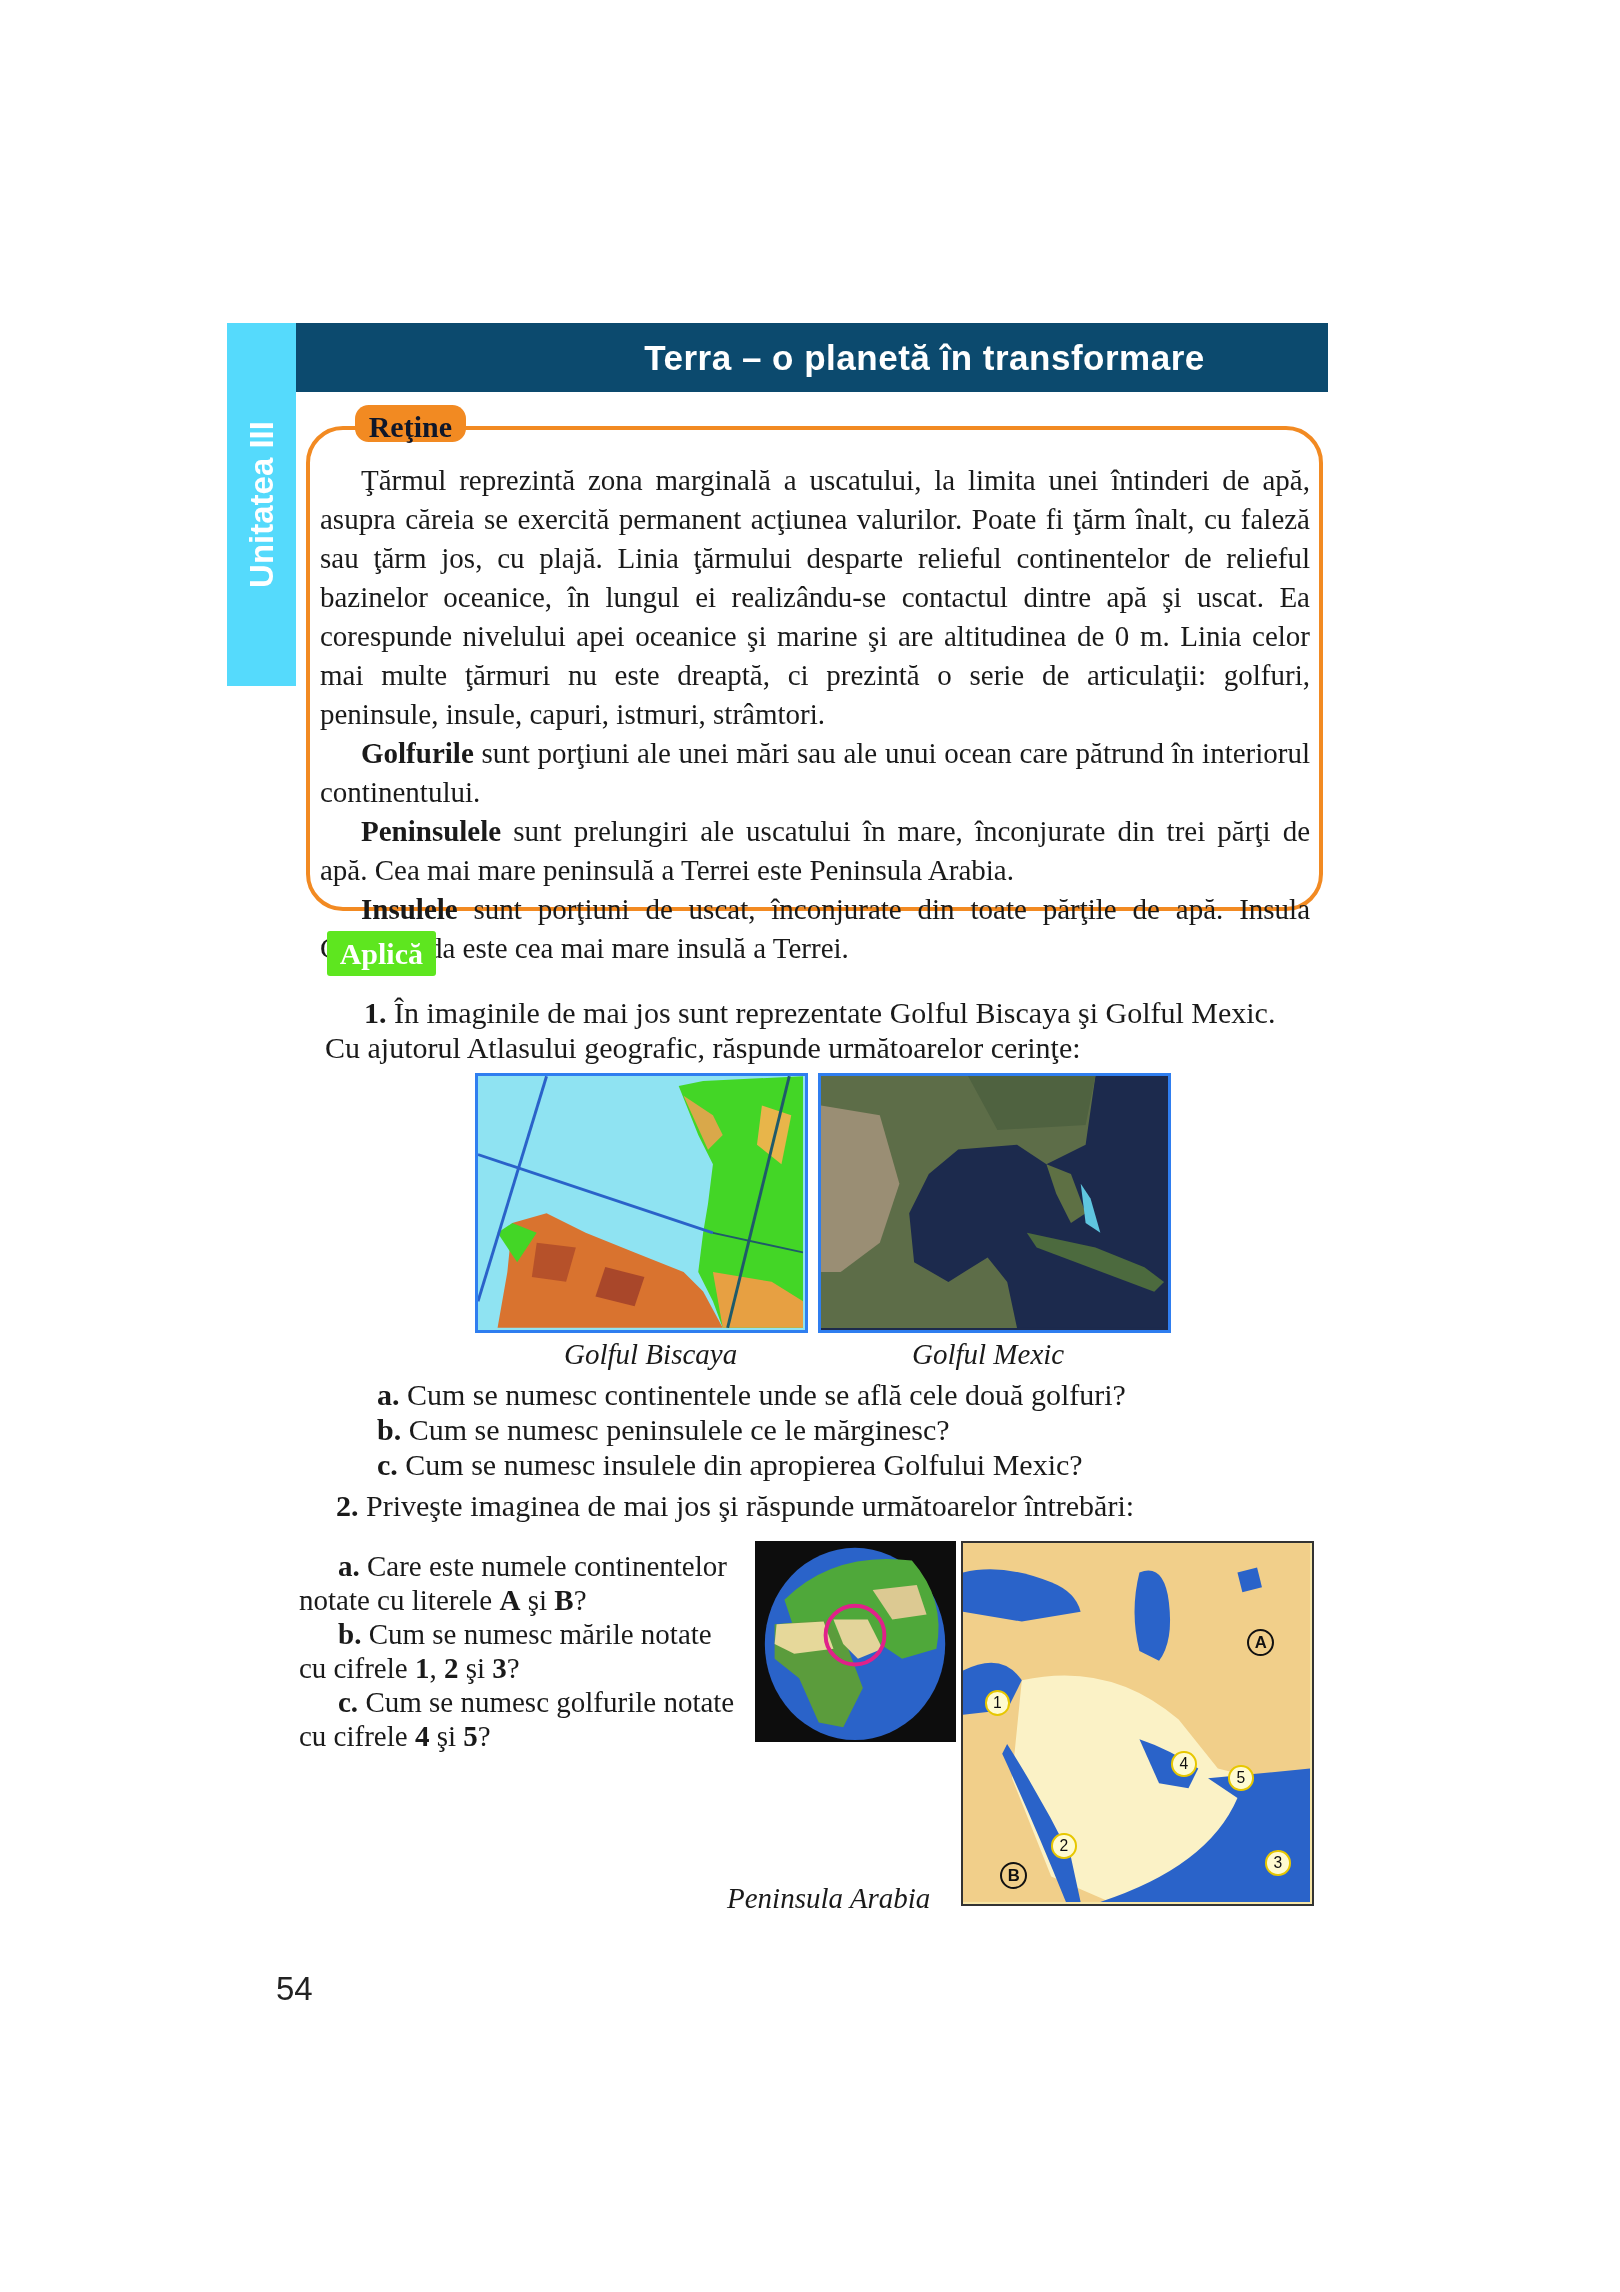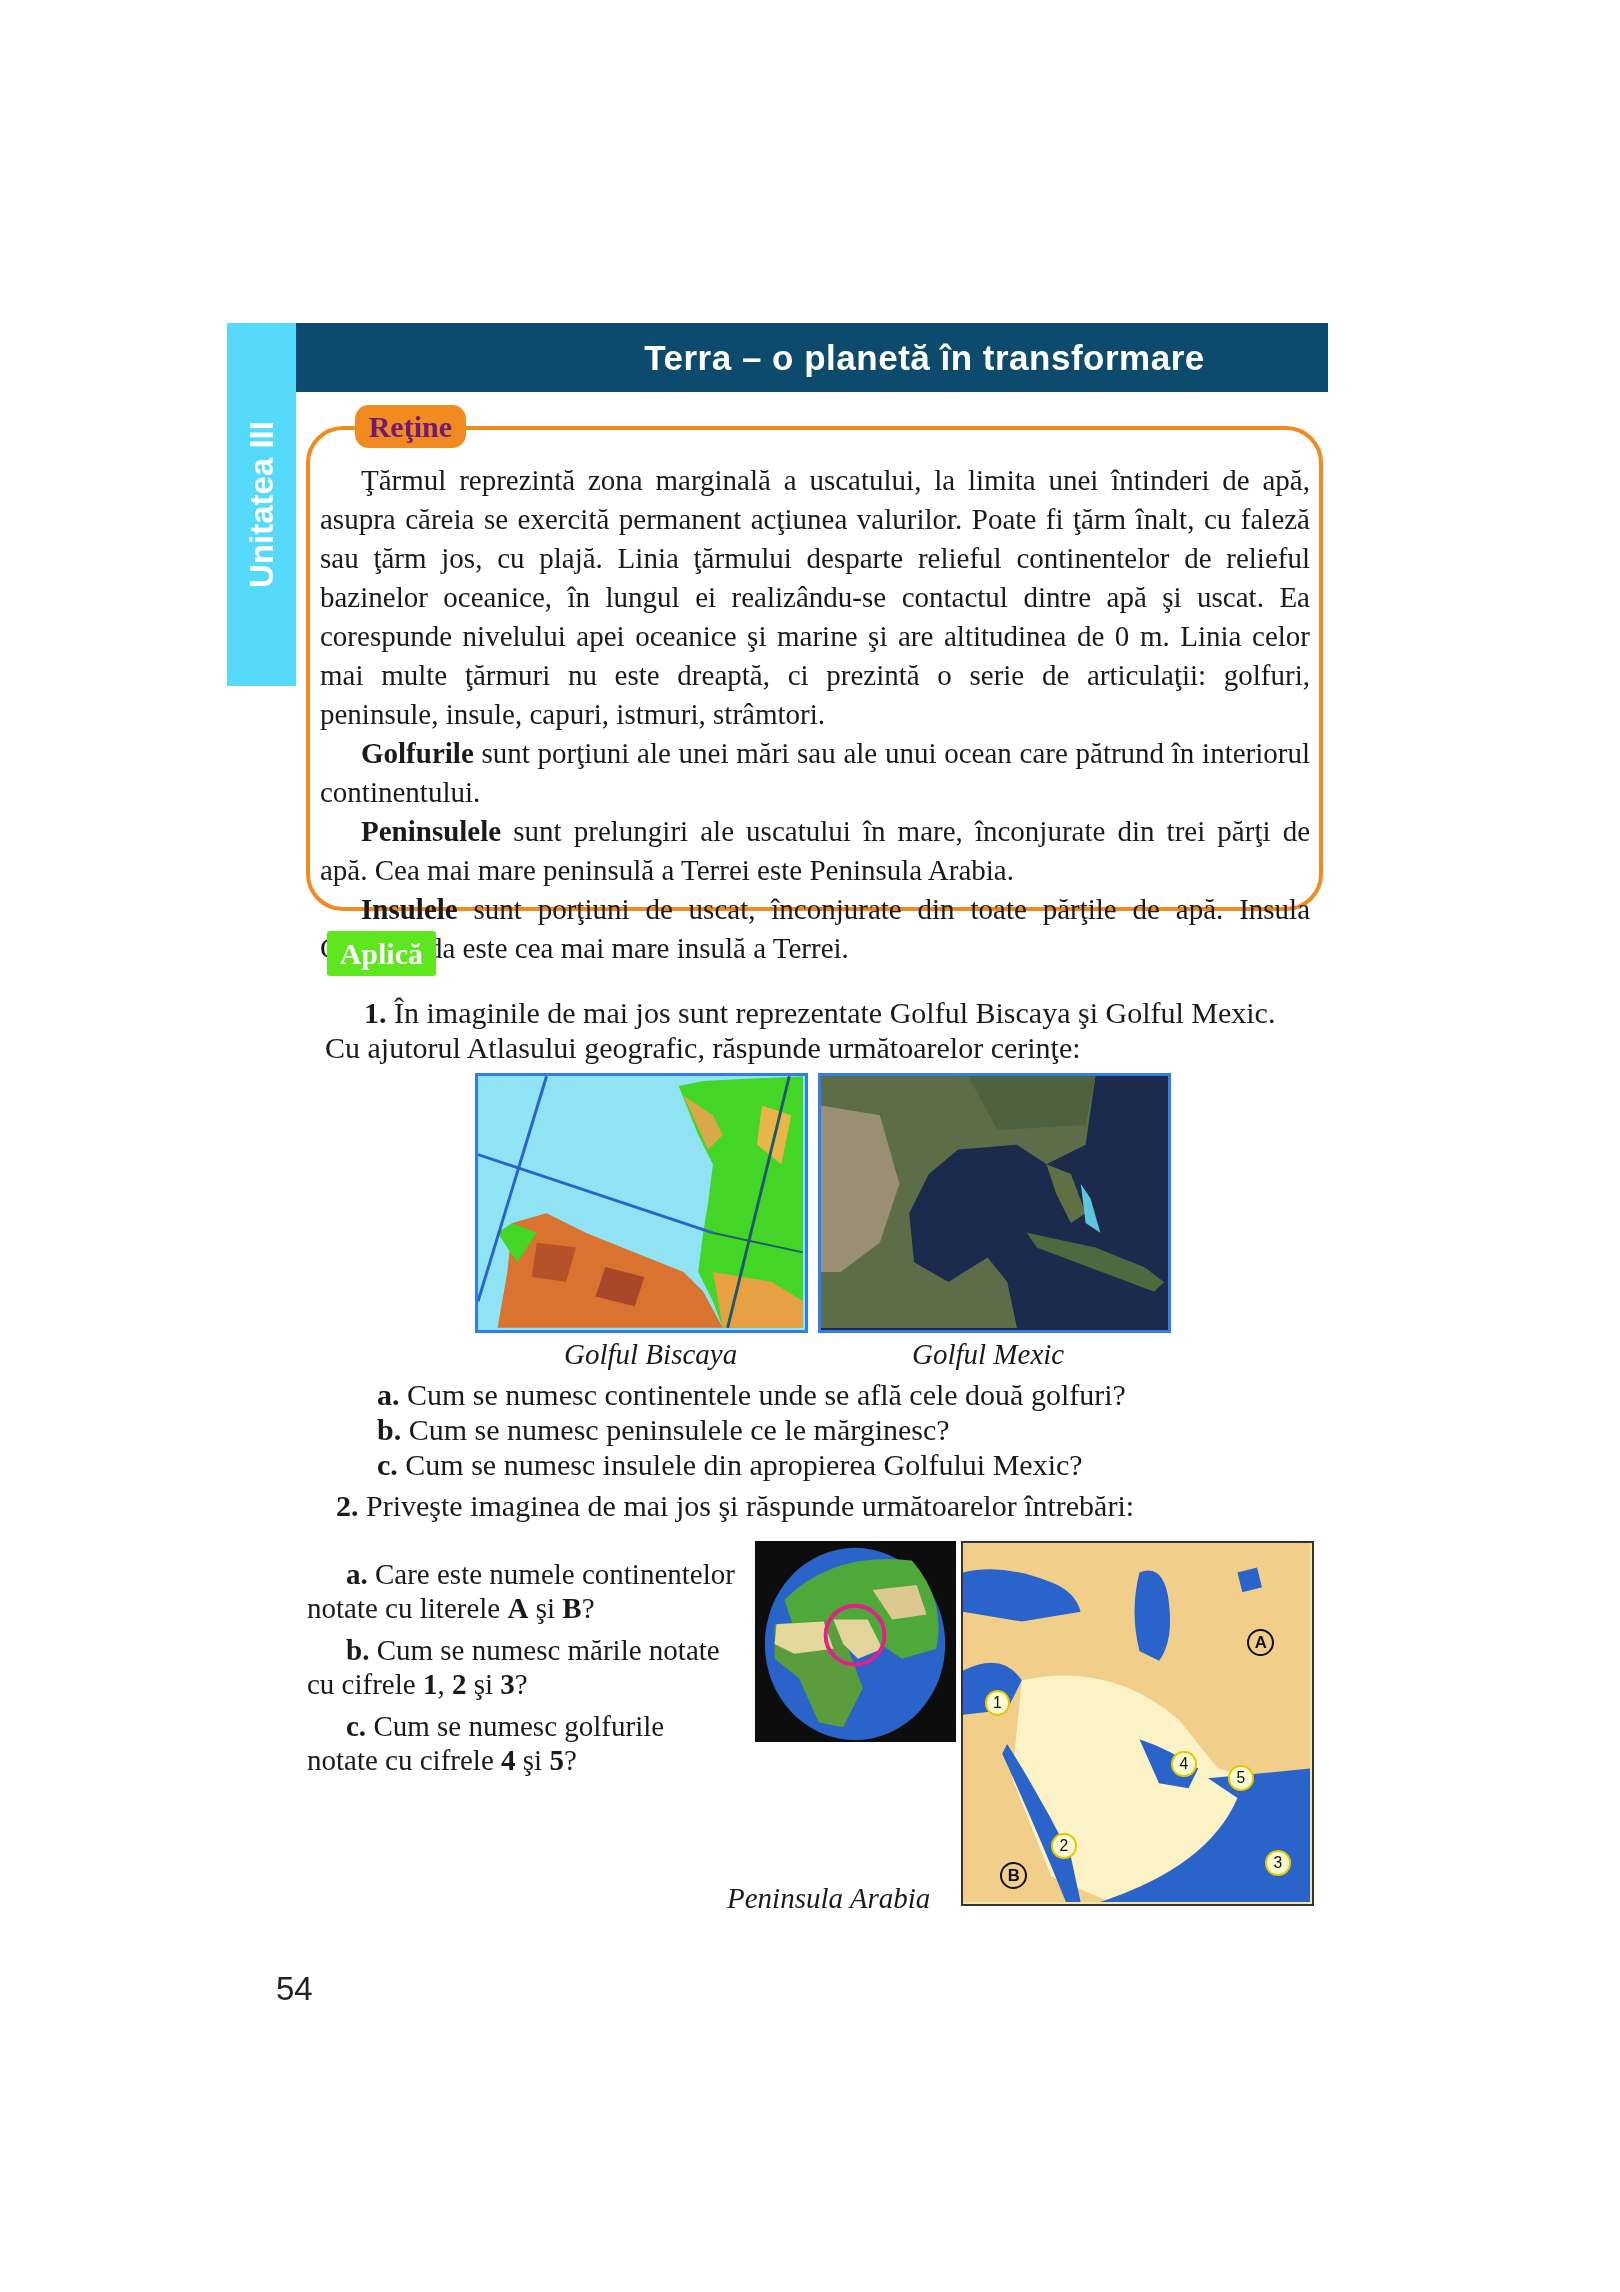--- a/index.html
+++ b/index.html
@@ -13,22 +13,22 @@
                   font-weight:bold; font-size:35px; letter-spacing:0.5px; }
   .unit-tab { position:absolute; left:227px; top:323px; width:69px; height:363px; background:#55dafc; }
   .unit-label { position:absolute; left:0; top:363px; width:363px; height:69px; line-height:69px;
                 transform-origin:0 0; transform:rotate(-90deg); text-align:center;
                 color:#ffffff; font-family:"Liberation Sans","DejaVu Sans",sans-serif; font-weight:bold; font-size:33px;
                 top:363px; }
   .unit-label-wrap { position:absolute; left:227px; top:323px; width:69px; height:363px; }
 
   .retine-box { position:absolute; left:306px; top:426px; width:1017px; height:485px;
                 border:4.9px solid #f28a22; border-radius:37px; box-sizing:border-box; }
-  .retine-badge { position:absolute; left:355px; top:405px; height:43px; padding:0 13.7px;
-                  background:#f28a22; color:#701a75; border-radius:13.7px; font-weight:bold; font-size:30px;
+  .retine-badge { position:absolute; left:355px; top:405px; height:37px; padding:0 13.7px;
+                  background:#f28a22; color:#0f172a; border-radius:13.7px; font-weight:bold; font-size:30px;
                   line-height:43px; }
   .retine-text { position:absolute; left:320px; top:461px; width:990px; font-size:29px; line-height:39px;
                  text-align:justify; }
   .retine-text p { margin:0; text-indent:41px; }
   .retine-text b { font-weight:bold; }
 
   .aplica-badge { position:absolute; left:327px; top:931px; height:45px; padding:0 12.7px;
                   background:#5ee61f; color:#fff; border-radius:3px; font-weight:bold; font-size:30px;
                   line-height:45px; }
 
@@ -41,21 +41,21 @@
   .mexic { left:818px; top:1073px; width:353px; height:260px; background:#1c2a4d; }
 
   .caption { position:absolute; font-style:italic; font-size:29px; }
 
   .subq { position:absolute; left:377px; top:1377px; font-size:30px; line-height:35px; }
   .subq p { margin:0; }
 
   .q2 { position:absolute; left:336px; top:1488px; font-size:30px; line-height:35px; }
 
   .q2-list { position:absolute; left:299px; top:1549px; width:446px; font-size:29px; line-height:34px; }
-  .q2-list p { margin:8px; text-indent:39px; }
+  .q2-list p { margin:0; text-indent:39px; }
 
   .globe-frame { position:absolute; left:755px; top:1541px; width:201px; height:201px; background:#0d0d0d; }
   .arabia-frame { position:absolute; left:961px; top:1541px; width:353px; height:365px;
                   border:2.9px solid #333; box-sizing:border-box; background:#f6e5a6; overflow:hidden; }
   .marker { position:absolute; width:25.5px; height:25.5px; border-radius:50%; background:#fffbd0;
             border:2px solid #e7c700; box-sizing:border-box; font-family:"Liberation Sans","DejaVu Sans",sans-serif;
             font-size:15.7px; text-align:center; line-height:21.6px; color:#111; }
   .marker-letter { position:absolute; width:27.4px; height:27.4px; border-radius:50%;
                    border:2px solid #111; box-sizing:border-box; font-family:"Liberation Sans","DejaVu Sans",sans-serif;
                    font-weight:bold; font-size:16.7px; text-align:center; line-height:23.5px; color:#111; background:transparent; }

